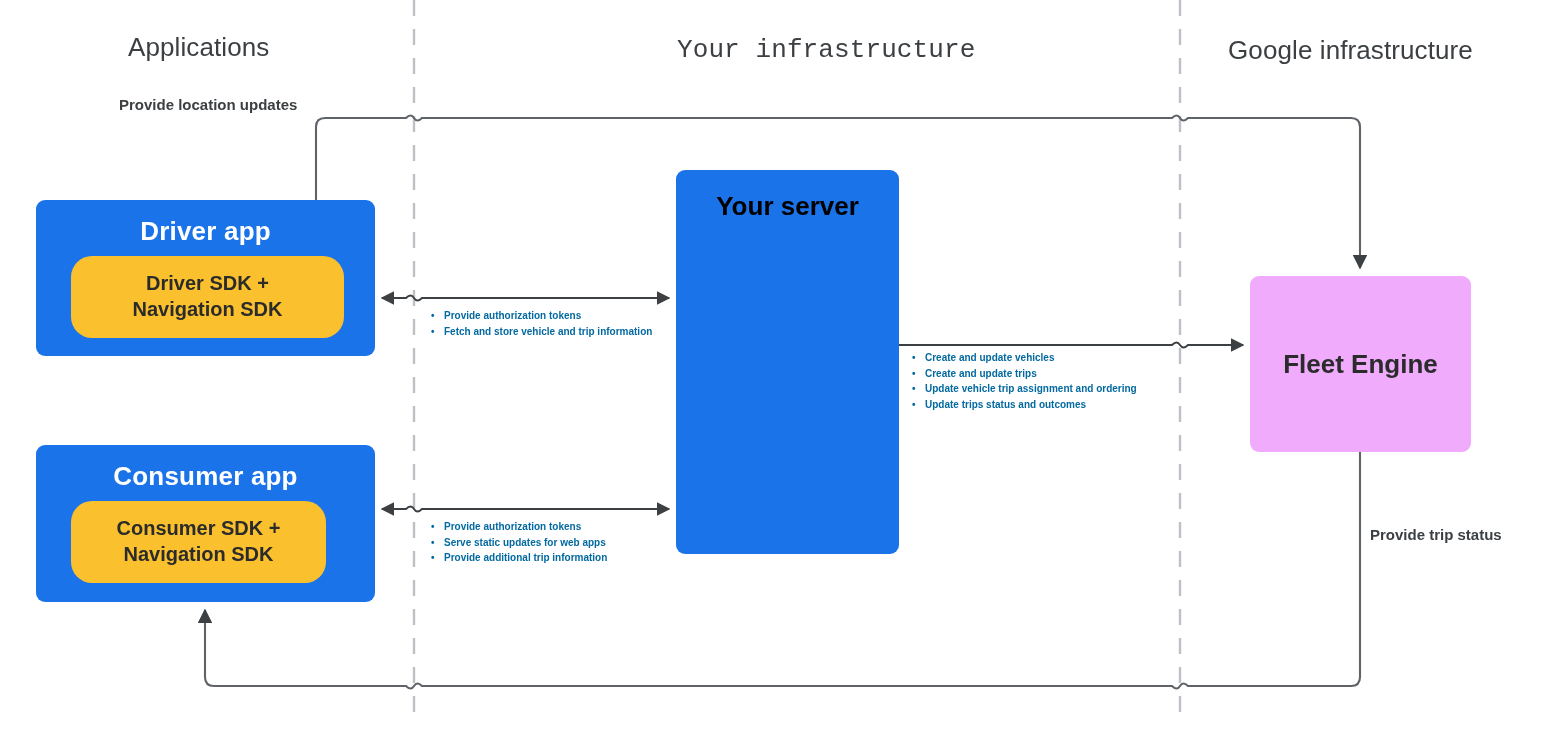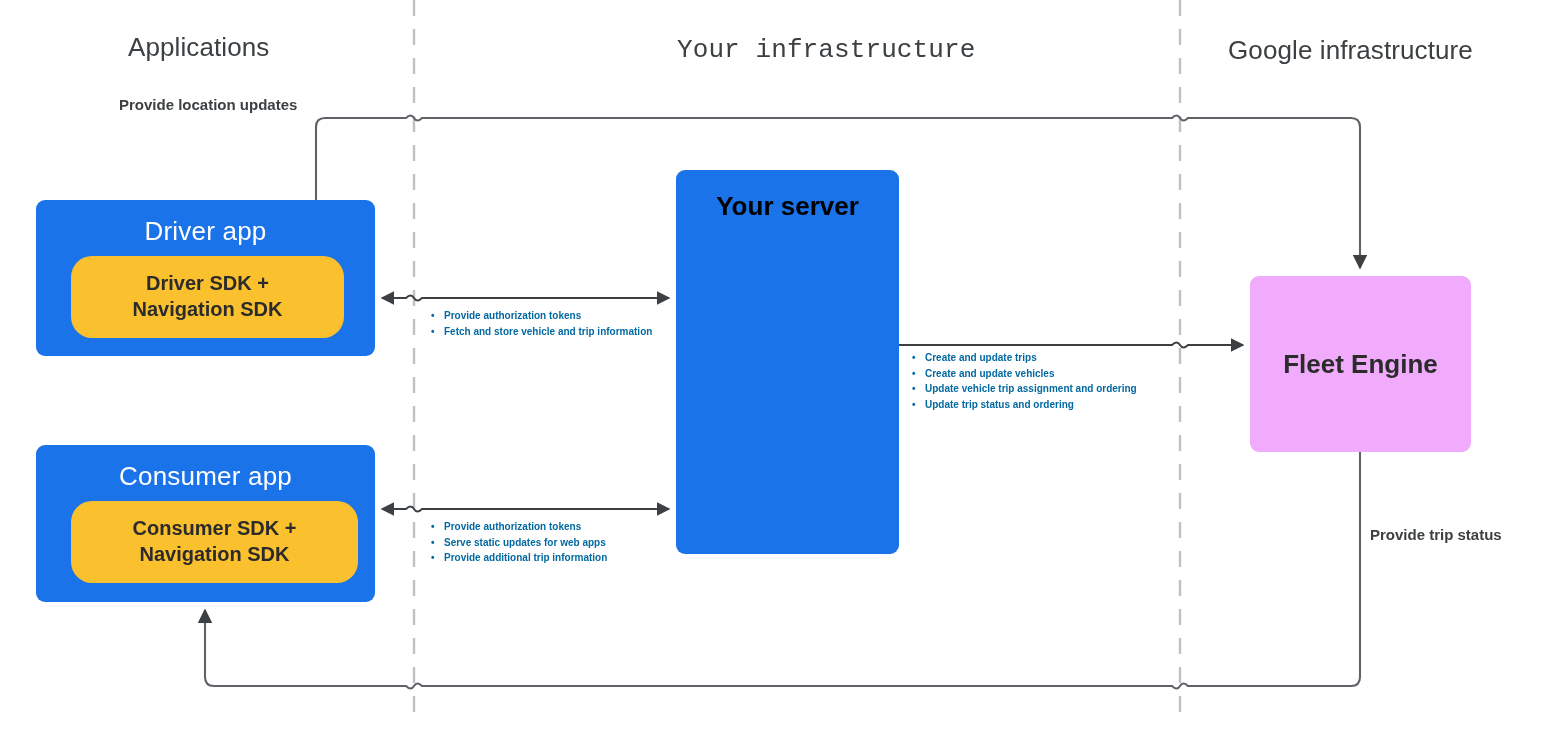--- a/index.html
+++ b/index.html
@@ -46,21 +46,21 @@
     border-radius: 9px;
     box-sizing: border-box;
   }
   .app-title {
     position: absolute;
     left: 0;
     right: 0;
     text-align: center;
     color: #ffffff;
     font-size: 26px;
-    font-weight: normal;
+    font-weight: bold;
     letter-spacing: 0.2px;
   }
   .sdk-box {
     position: absolute;
     background: #fbc02d;
     border-radius: 21px;
     display: flex;
     align-items: center;
     justify-content: center;
     text-align: center;
@@ -70,21 +70,21 @@
     line-height: 1.28;
     box-sizing: border-box;
   }
 
   #driver-app   { left: 36px;  top: 200px; width: 339px; height: 156px; }
   #driver-app .app-title { top: 16px; }
   #driver-sdk   { left: 35px;  top: 56px;  width: 273px; height: 82px; }
 
   #consumer-app { left: 36px;  top: 445px; width: 339px; height: 157px; }
   #consumer-app .app-title { top: 16px; }
-  #consumer-sdk { left: 35px;  top: 56px;  width: 287px; height: 82px; }
+  #consumer-sdk { left: 35px;  top: 56px;  width: 255px; height: 82px; }
 
   #your-server {
     position: absolute;
     left: 676px;
     top: 170px;
     width: 223px;
     height: 384px;
     background: #1a73e8;
     border-radius: 9px;
   }
@@ -229,19 +229,19 @@
   <div class="bullet-list" id="bullets-driver-server">
       <div class="bullet-item">Provide authorization tokens</div>
       <div class="bullet-item">Fetch and store vehicle and trip information</div>
     </div>
   <div class="bullet-list" id="bullets-consumer-server">
       <div class="bullet-item">Provide authorization tokens</div>
       <div class="bullet-item">Serve static updates for web apps</div>
       <div class="bullet-item">Provide additional trip information</div>
     </div>
   <div class="bullet-list" id="bullets-server-fleet">
+      <div class="bullet-item">Create and update vehicles</div>
       <div class="bullet-item">Create and update trips</div>
-      <div class="bullet-item">Create and update vehicles</div>
       <div class="bullet-item">Update vehicle trip assignment and ordering</div>
-      <div class="bullet-item">Update trip status and ordering</div>
+      <div class="bullet-item">Update trips status and outcomes</div>
     </div>
 
 </div>
 
 </body></html>

